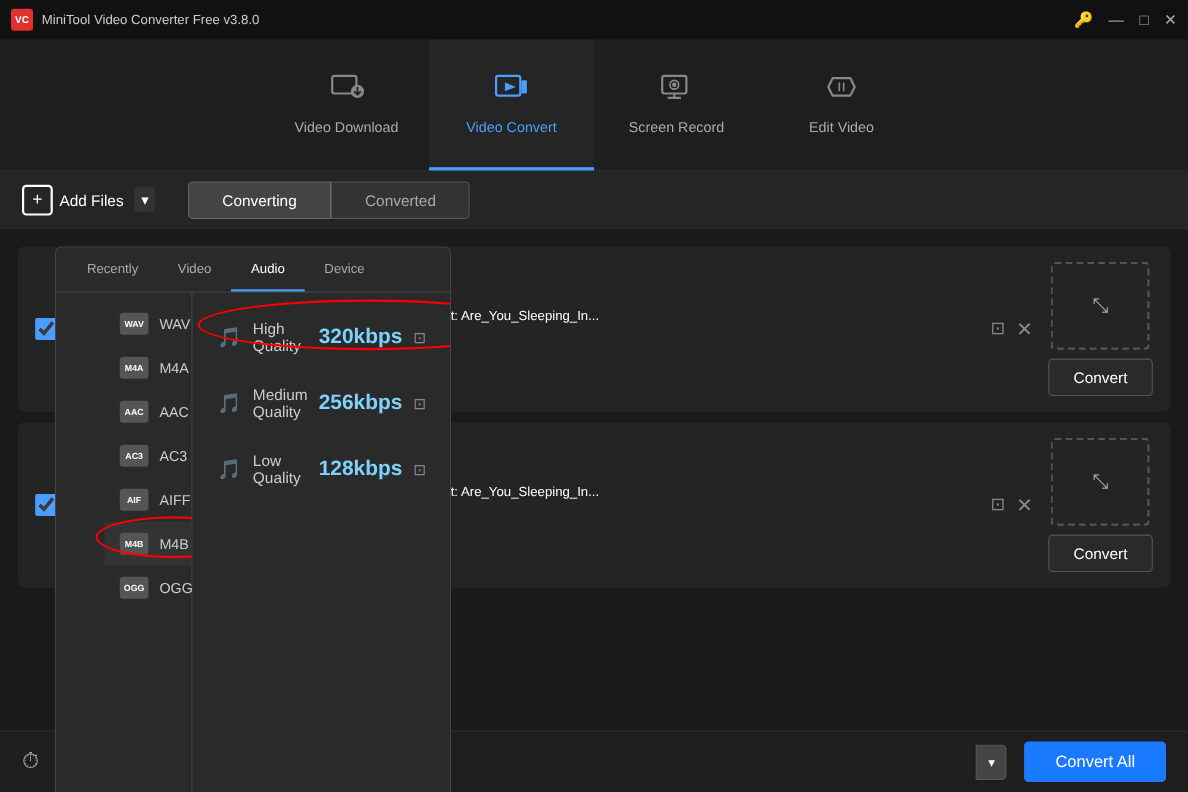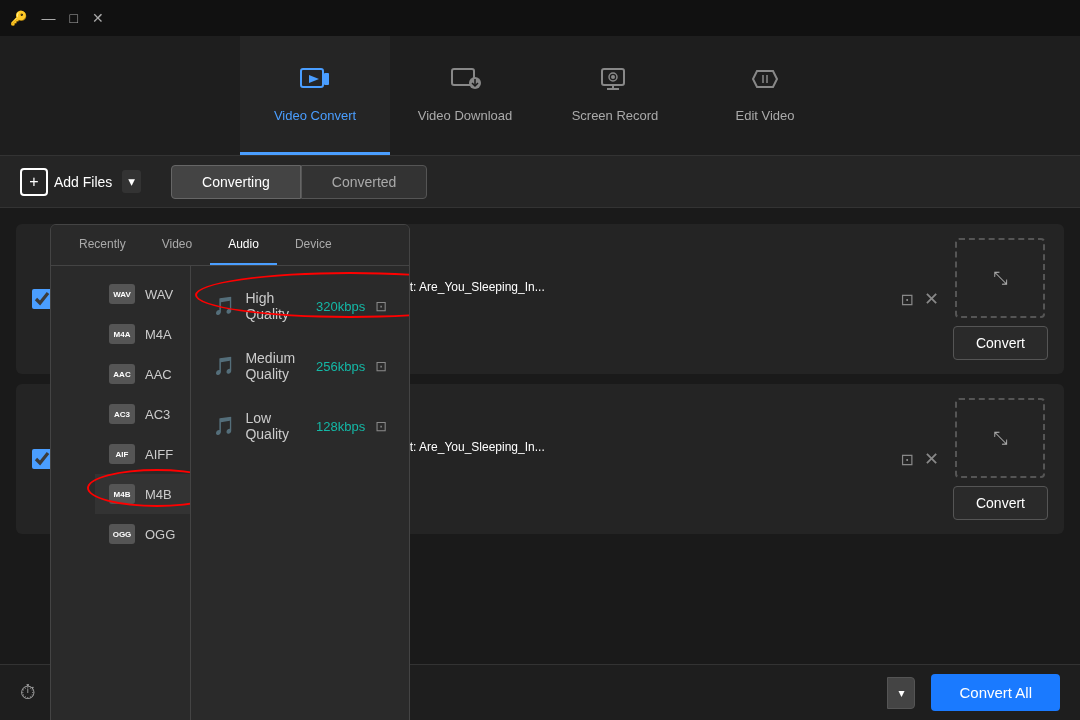--- a/index.html
+++ b/index.html
@@ -328,21 +328,21 @@
       cursor: pointer;
       border-radius: 4px;
       font-size: 14px;
       color: #ccc;
     }
     .quality-icon {
       font-size: 18px;
       color: #888;
     }
     .quality-name { flex: 1; }
-    .quality-bitrate { color: #14b8a6; font-size: 13px; }
+    .quality-bitrate { color: #7dd3fc; font-size: 19px; font-weight: bold; }
     .quality-edit-btn {
       color: #888;
       font-size: 14px;
       cursor: pointer;
       background: none;
       border: none;
     }
 
     .dropdown-body {
       display: flex;
@@ -430,49 +430,53 @@
       align-items: center;
       gap: 6px;
       font-size: 12px;
       color: #888;
     }
   </style>
 </head>
 <body>
 
 <div class="title-bar">
+  <div class="title-bar-left">
+    <div class="app-logo">VC</div>
+    <span class="title-text">MiniTool Video Converter Free v3.8.0</span>
+  </div>
   <div class="title-bar-right">
     <span class="title-btn">🔑</span>
     <span class="title-btn">—</span>
     <span class="title-btn">□</span>
     <span class="title-btn">✕</span>
   </div>
 </div>
 
 <div class="nav-bar">
-  <div class="nav-item active">
-    <span class="nav-icon">
-      <svg width="32" height="28" viewBox="0 0 32 28" fill="none">
-        <rect x="2" y="4" width="22" height="18" rx="2" stroke="#4a9eff" stroke-width="2" fill="none"></rect>
-        <polyline points="10,10 20,14 10,18" fill="#4a9eff"></polyline>
-        <rect x="25" y="8" width="5" height="12" rx="1" fill="#4a9eff"></rect>
-      </svg>
-    </span>
-    <span>Video Convert</span>
-  </div>
   <div class="nav-item">
     <span class="nav-icon">
       <svg width="32" height="28" viewBox="0 0 32 28" fill="none">
         <rect x="3" y="4" width="22" height="16" rx="2" stroke="#888" stroke-width="2" fill="none"></rect>
         <circle cx="26" cy="18" r="6" fill="#888"></circle>
         <polyline points="23,18 26,21 29,18" stroke="#1a1a1a" stroke-width="1.5" fill="none"></polyline>
         <line x1="26" y1="14" x2="26" y2="21" stroke="#1a1a1a" stroke-width="1.5"></line>
       </svg>
     </span>
     <span>Video Download</span>
+  </div>
+  <div class="nav-item active">
+    <span class="nav-icon">
+      <svg width="32" height="28" viewBox="0 0 32 28" fill="none">
+        <rect x="2" y="4" width="22" height="18" rx="2" stroke="#4a9eff" stroke-width="2" fill="none"></rect>
+        <polyline points="10,10 20,14 10,18" fill="#4a9eff"></polyline>
+        <rect x="25" y="8" width="5" height="12" rx="1" fill="#4a9eff"></rect>
+      </svg>
+    </span>
+    <span>Video Convert</span>
   </div>
   <div class="nav-item">
     <span class="nav-icon">
       <svg width="32" height="28" viewBox="0 0 32 28" fill="none">
         <rect x="3" y="4" width="22" height="16" rx="2" stroke="#888" stroke-width="2" fill="none"></rect>
         <circle cx="14" cy="12" r="4" stroke="#888" stroke-width="1.5" fill="none"></circle>
         <circle cx="14" cy="12" r="2" fill="#888"></circle>
         <line x1="14" y1="20" x2="14" y2="24" stroke="#888" stroke-width="2"></line>
         <line x1="8" y1="24" x2="20" y2="24" stroke="#888" stroke-width="2"></line>
       </svg>

